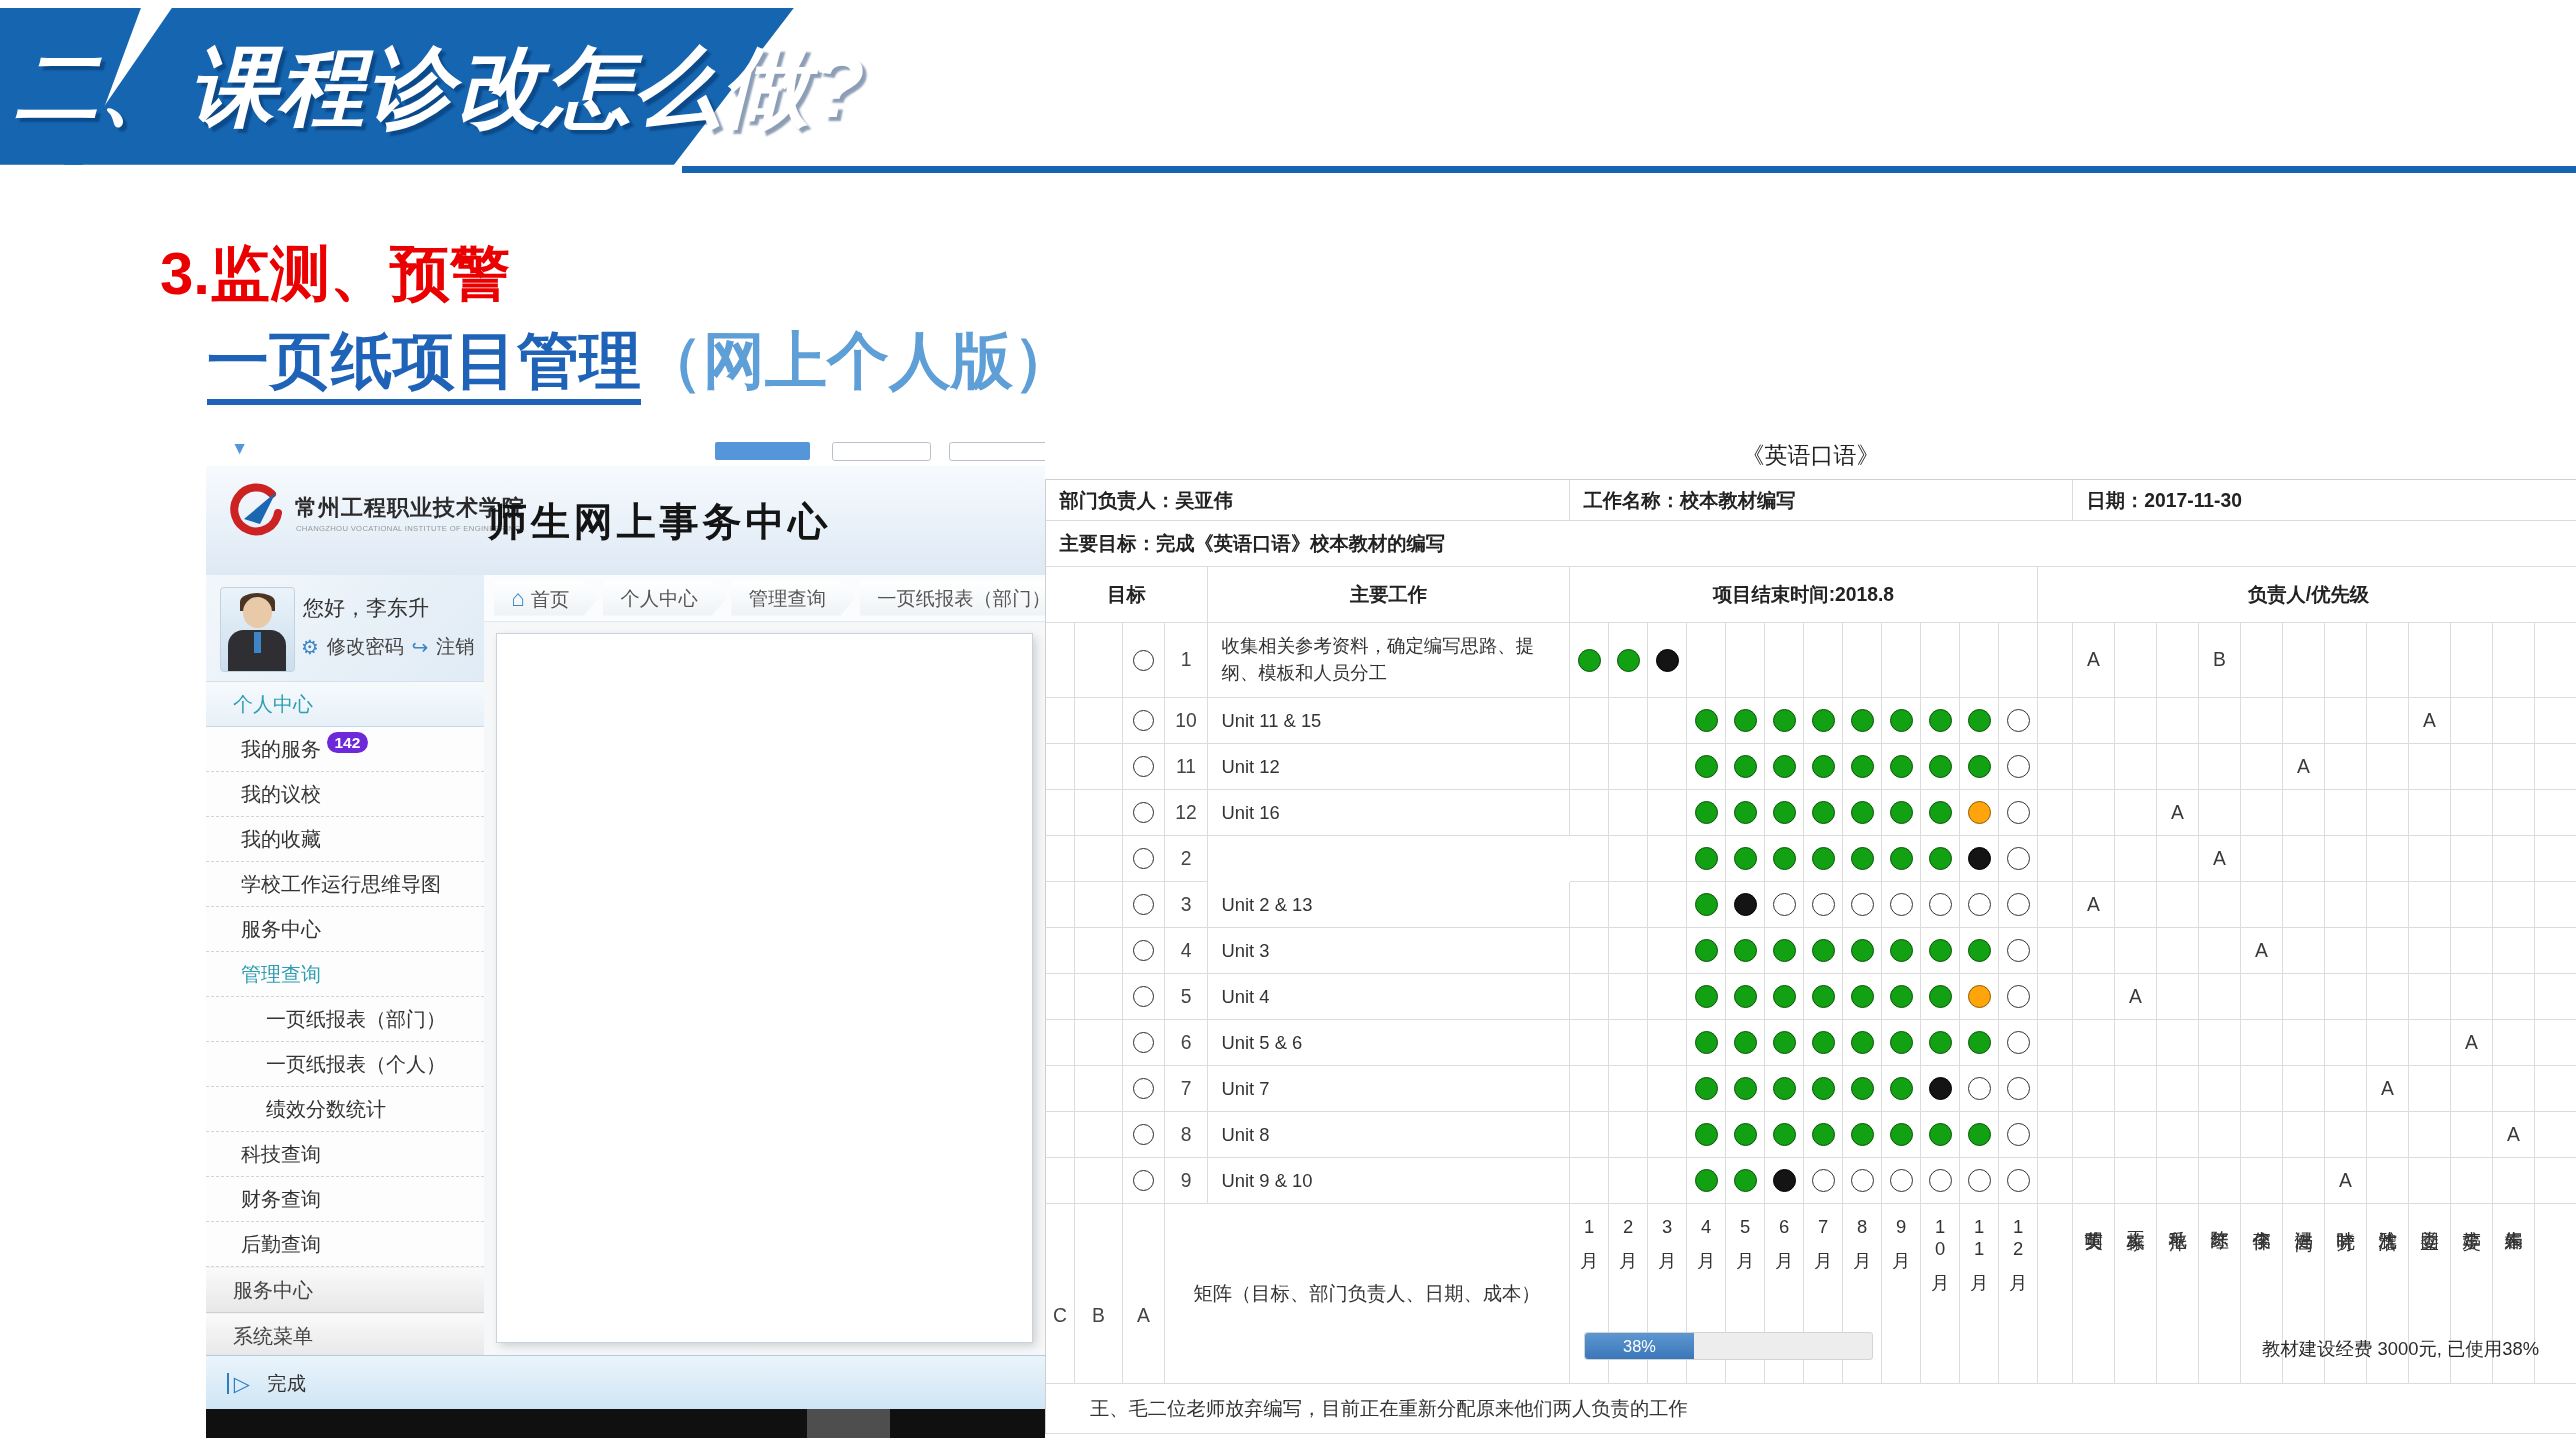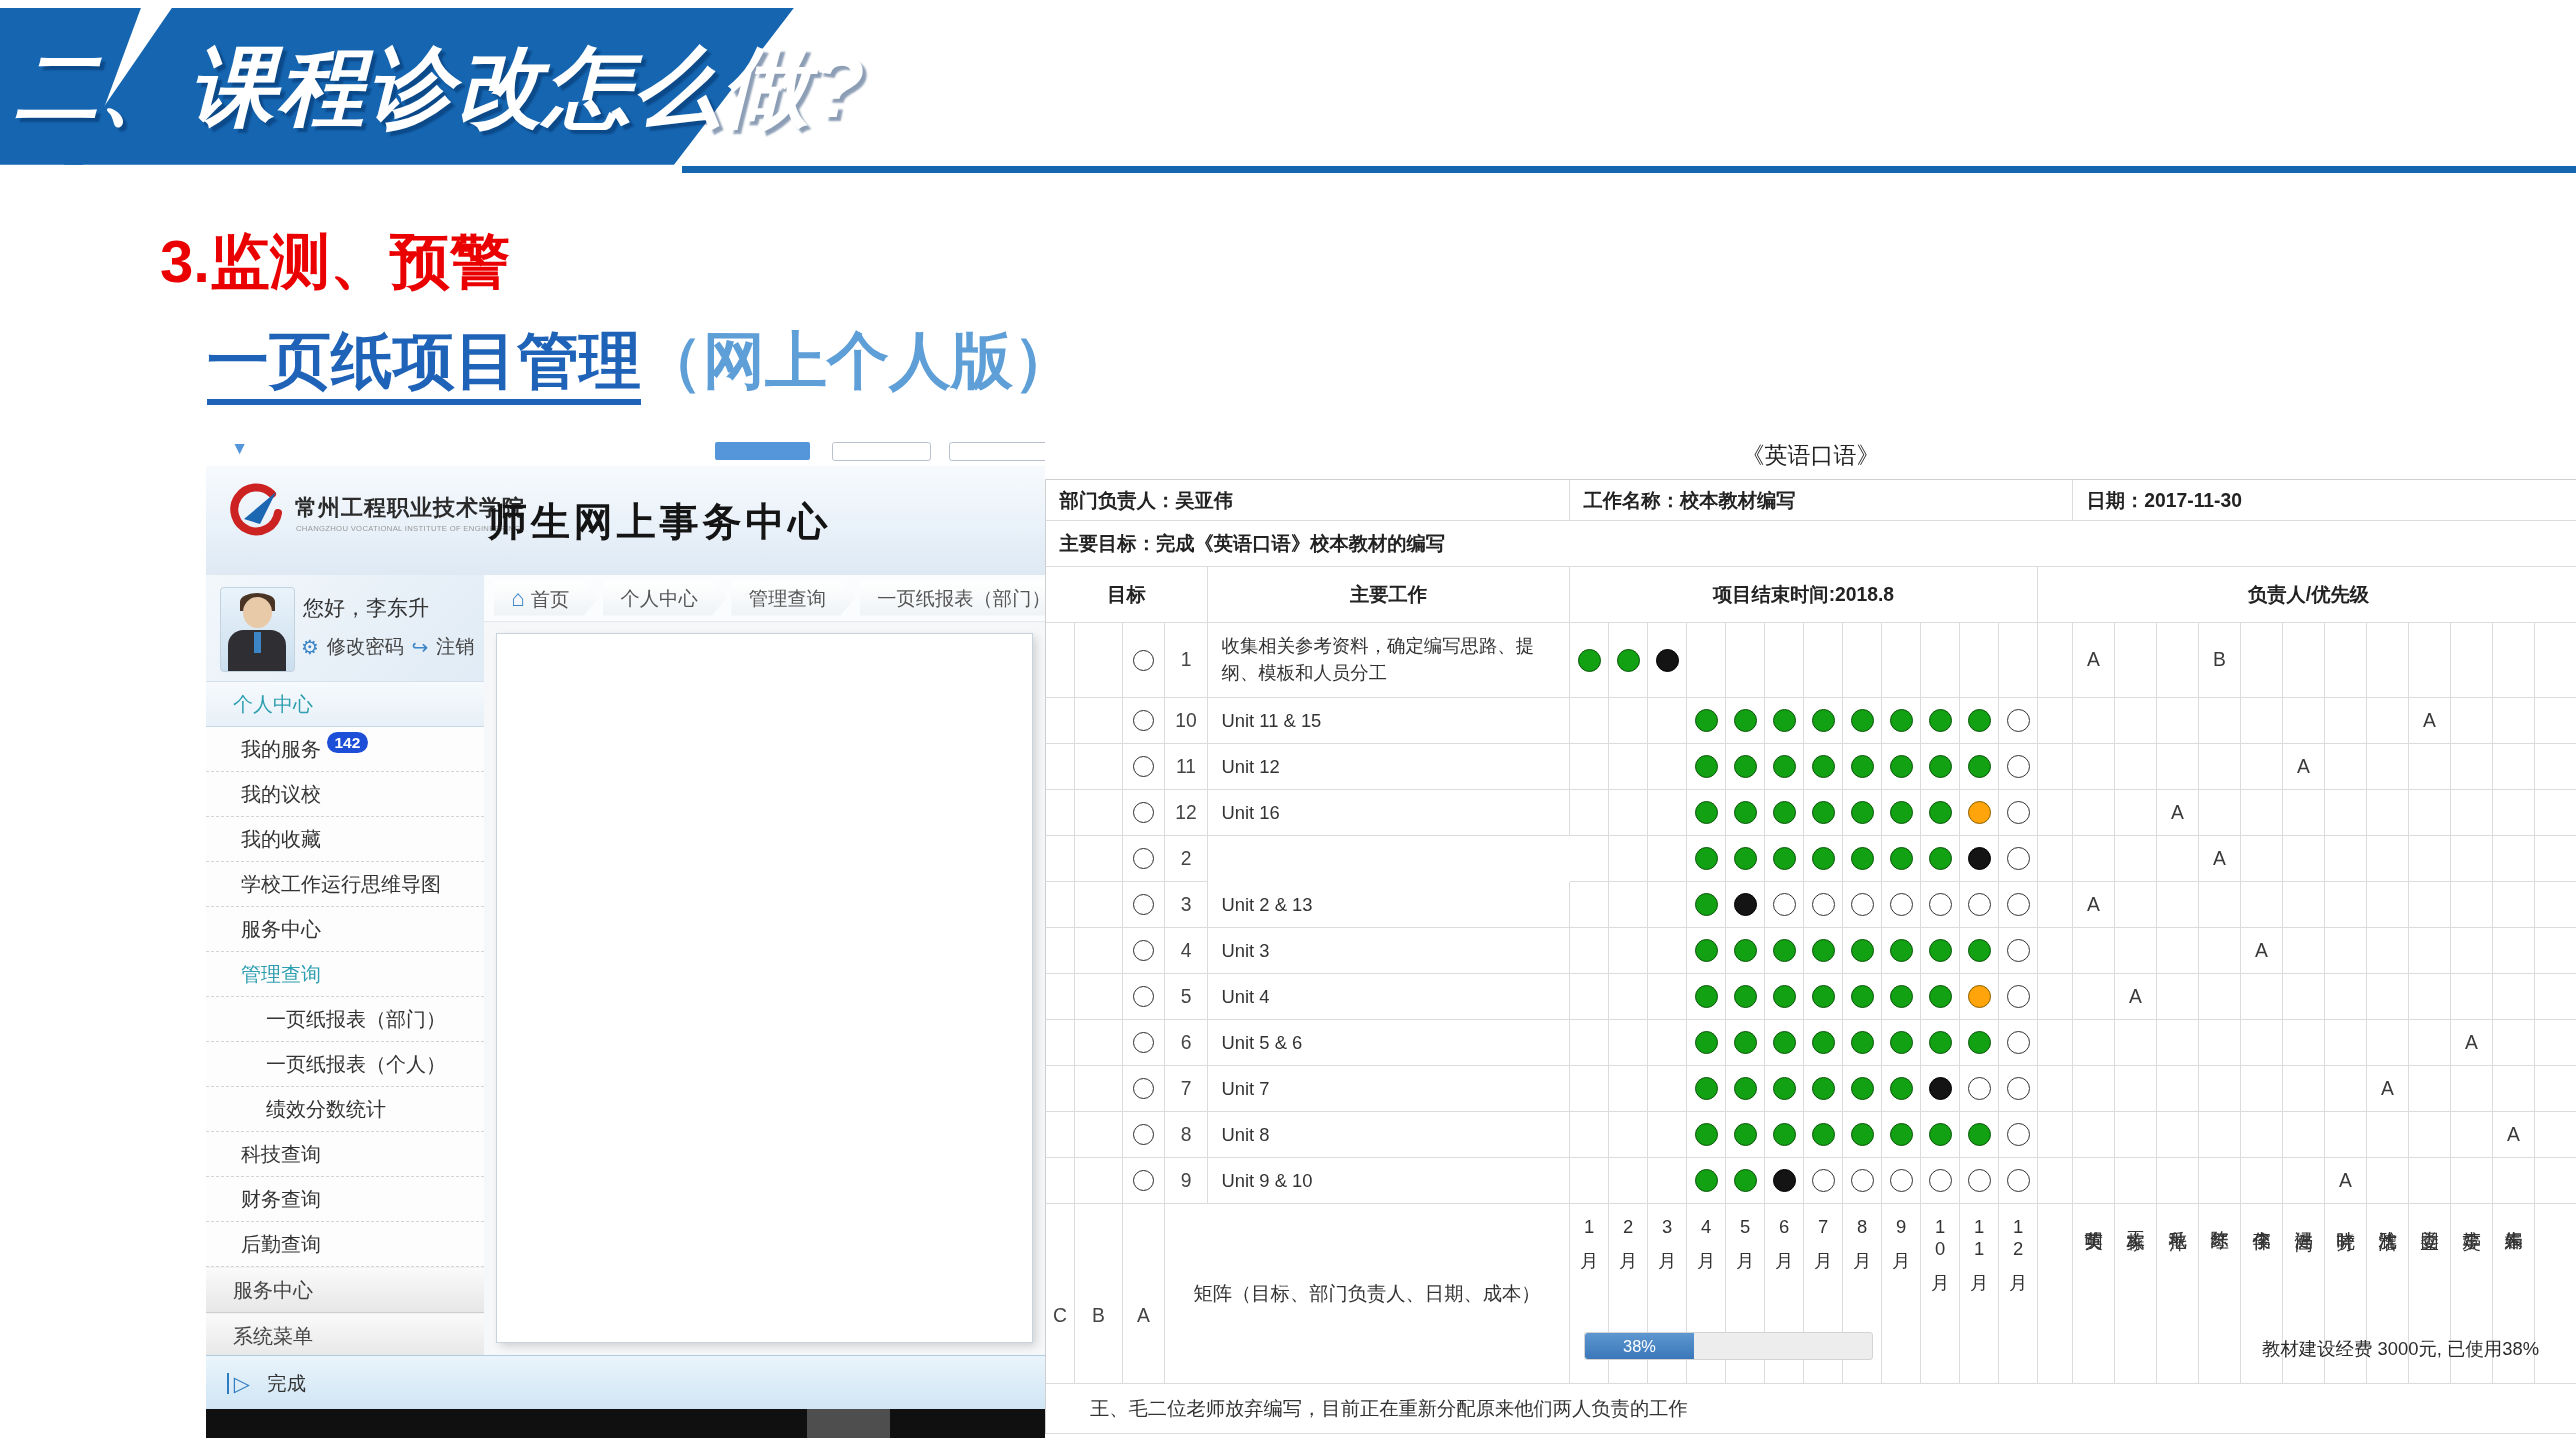--- a/index.html
+++ b/index.html
@@ -11,21 +11,21 @@
                  clip-path:polygon(0 0,141px 0,83px 100%,0 100%);}
   .banner-piece2{position:absolute;left:0;top:7.7px;width:794px;height:157px;background:#1565B0;
                  clip-path:polygon(172px 0,100% 0,calc(100% - 120px) 100%,64px 100%);}
   .banner-prefix{position:absolute;left:15.5px;top:33px;z-index:3;color:#fff;font-size:83px;font-weight:bold;
                  font-style:italic;text-shadow:3.9px 3.9px 1.9px rgba(0,40,90,.45);white-space:nowrap;}
   .banner-title{position:absolute;left:189px;top:29px;z-index:3;color:#fff;font-size:87px;font-weight:bold;
                 font-style:italic;letter-spacing:1.9px;text-shadow:3.9px 3.9px 1.9px rgba(0,40,90,.45);white-space:nowrap;}
   .banner-line{position:absolute;left:682px;top:166px;width:1894px;height:6.8px;background:#1565B0;}
 
   
-  .heading{position:absolute;left:160px;top:222px;font-size:60px;font-weight:bold;color:#EA0000;white-space:nowrap;}
+  .heading{position:absolute;left:160px;top:234px;font-size:60px;font-weight:bold;color:#EA0000;white-space:nowrap;}
   .subheading{position:absolute;left:207px;top:319px;font-size:62px;font-weight:bold;white-space:nowrap;}
   .subheading .link{color:#1F63B8;border-bottom:6.8px solid #1F63B8;padding-bottom:3.9px;}
   .subheading .suffix{color:#5E9FD8;}
 
   
   .portal{position:absolute;left:206px;top:435px;width:842px;height:1005px;background:#fff;overflow:hidden;
           color:#333;z-index:1;}
   .p-topstrip{position:absolute;left:0;top:0;right:0;height:31px;background:#fff;border-bottom:1px solid #E4E4E4;}
   .p-chevron{position:absolute;left:25px;top:4.8px;color:#5596DB;font-size:17.4px;line-height:1;}
   .p-bluebtn{position:absolute;left:509px;top:6.8px;width:95px;height:18.4px;background:#5596DB;border-radius:1.9px;}
@@ -55,21 +55,21 @@
   .p-ico{color:#3C85C6;font-size:20px;}
 
   .p-menu-item{height:44px;line-height:44px;padding-left:35px;border-bottom:1px dashed #D4D4D4;font-size:20px;
                color:#333;background:#FDFDFD;white-space:nowrap;position:relative;}
   .p-menu-item.section-top{background:linear-gradient(180deg,#F6FAFD,#E7F0F8);color:#2E9FB0;
                border-bottom:1px solid #C9D8E5;padding-left:27px;}
   .p-menu-item.section{background:linear-gradient(180deg,#FAFAFA,#E7E7E7);border-top:1px solid #F2F2F2;
                border-bottom:1px solid #CFCFCF;padding-left:27px;color:#444;}
   .p-menu-item.active{color:#2E9FB0;}
   .p-menu-item.indent{padding-left:60px;}
-  .p-badge{display:inline-block;background:#1d4ed8;color:#fff;font-size:15.5px;font-weight:bold;border-radius:10.6px;
+  .p-badge{display:inline-block;background:#6d28d9;color:#fff;font-size:15.5px;font-weight:bold;border-radius:10.6px;
            padding:0 7.7px;height:21px;line-height:21px;margin-left:5.8px;position:relative;top:-7.7px;}
 
   .p-content{position:absolute;left:278px;top:140px;right:0;bottom:85px;background:#F5F7F9;}
   .p-breadcrumb{height:46px;background:#FBFCFD;border-bottom:1px solid #E2E8EE;display:flex;align-items:center;
                 padding-left:9.7px;gap:4.8px;}
   .crumb{height:35px;line-height:35px;padding:0 29px 0 17.4px;font-size:19.3px;color:#555;white-space:nowrap;
          background:linear-gradient(180deg,#FFFFFF,#EFF3F6);
          clip-path:polygon(0 0,calc(100% - 14.5px) 0,100% 50%,calc(100% - 14.5px) 100%,0 100%);
          filter:drop-shadow(1px 0 0 #C9D2DA);}
   .crumb .home-ic{color:#3C85C6;font-size:23px;margin-right:5.8px;}

